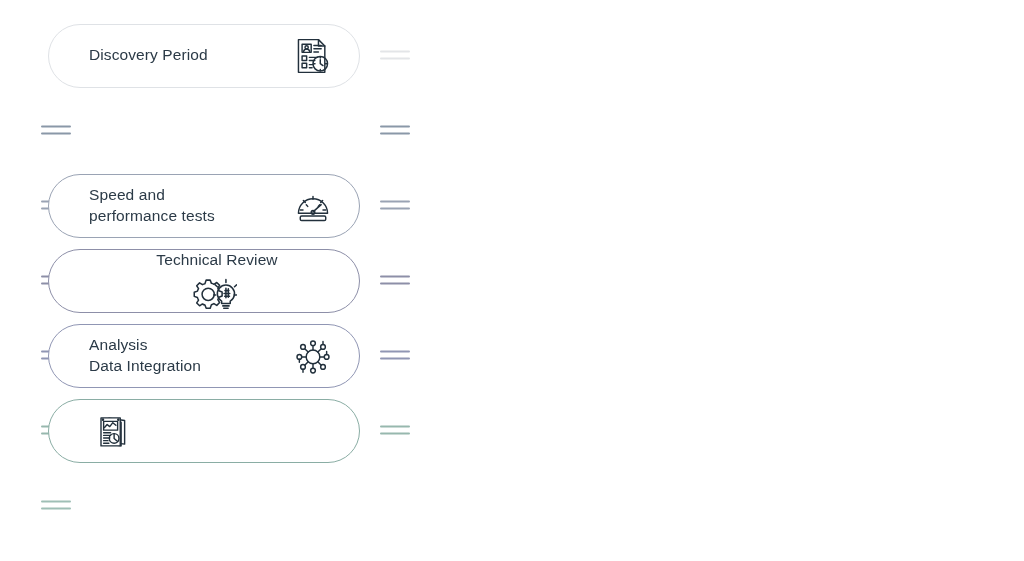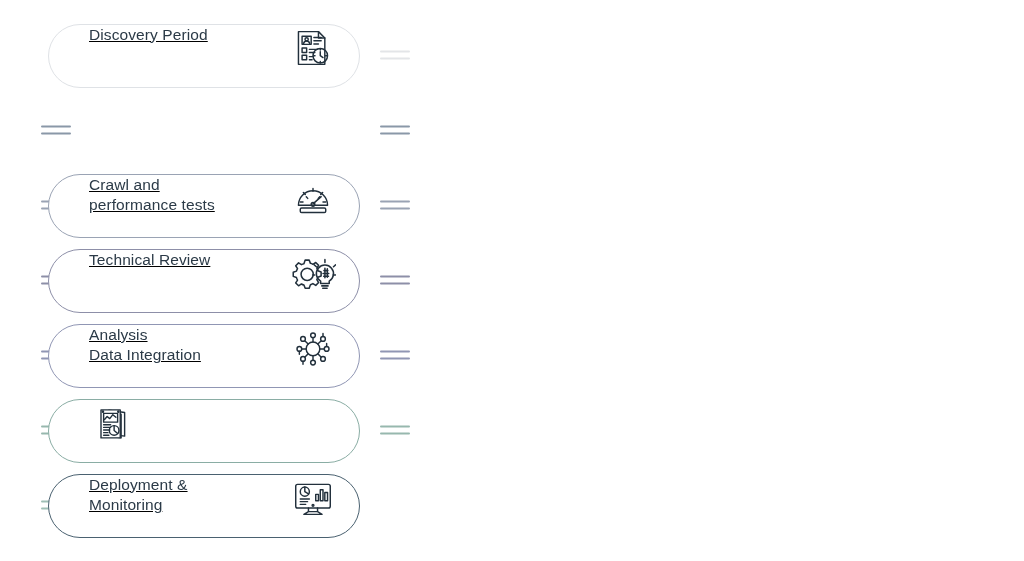--- a/index.html
+++ b/index.html
@@ -47,23 +47,23 @@
   .conn i + i { margin-top: 5px; }
 
   .pill {
     position: relative;
     width: 312px;
     height: 64px;
     border-radius: 34px;
     border: 1.6px solid #c9cdd4;
     background: #fff;
     display: flex;
+    align-items: center;
     padding: 0 14px 0 40px;
     z-index: 2;
-    text-decoration: underline;
   }
   .pill .label {
     flex: 1 1 auto;
     font-size: 15.5px;
     line-height: 1.35;
     color: #2b3a47;
     letter-spacing: 0.1px;
     white-space: pre-line;
   }
   .pill .ico {
@@ -116,21 +116,21 @@
           <i></i>
           <i></i>
         </span>
       </div>
       <div class="step-row">
         <span class="conn left" style="color: rgb(154, 163, 180);">
           <i></i>
           <i></i>
         </span>
         <div class="pill" style="border-color: rgb(154, 163, 180);">
-          <div class="label">Crawl and
+          <div class="label">Speed and
 performance tests</div>
           <div class="ico">
             <svg width="44" height="40" viewBox="0 0 48 44" fill="none" stroke="#22303c" stroke-width="1.6" stroke-linecap="round" stroke-linejoin="round">
               <path d="M8 30a16 16 0 0 1 32 0z" fill="none"></path>
               <path d="M24 28.5l9-8"></path>
               <circle cx="24" cy="29" r="2"></circle>
               <path d="M24 11.5v3M13.4 15.9l2.1 2.1M34.6 15.9l-2.1 2.1M10 26.5h3M35 26.5h3"></path>
               <path d="M16.6 20.6l1.6 1.8M31.4 20.6l-1.6 1.8"></path>
               <rect x="10" y="33" width="28" height="5" rx="1.5"></rect>
             </svg>
@@ -139,21 +139,21 @@
         <span class="conn right" style="color: rgb(154, 163, 180);">
           <i></i>
           <i></i>
         </span>
       </div>
       <div class="step-row">
         <span class="conn left" style="color: rgb(141, 143, 168);">
           <i></i>
           <i></i>
         </span>
-        <div class="pill" style="border-color: rgb(141, 143, 168);">
+        <div class="pill" style="border-color: rgb(141, 143, 168); flex-direction: column;">
           <div class="label">Technical Review</div>
           <div class="ico">
             <svg width="46" height="42" viewBox="0 0 48 44" fill="none" stroke="#22303c" stroke-width="1.6" stroke-linecap="round" stroke-linejoin="round">
               <path d="M20 8.5l1.3 3.4a11 11 0 0 1 2.6 1l3-1.9 3 3-1.9 3a11 11 0 0 1 1.1 2.6l3.4 1.3v4.2l-3.4 1.3a11 11 0 0 1-1.1 2.6l1.9 3-3 3-3-1.9a11 11 0 0 1-2.6 1.1L20 38h-4.2l-1.3-3.4a11 11 0 0 1-2.6-1.1l-3 1.9-3-3 1.9-3a11 11 0 0 1-1.1-2.6L3.3 25.5v-4.2l3.4-1.3a11 11 0 0 1 1.1-2.6l-1.9-3 3-3 3 1.9a11 11 0 0 1 2.6-1L15.8 8.5z"></path>
               <circle cx="17.9" cy="23.4" r="6.4"></circle>
               <path d="M32 30.5a9 9 0 1 1 9 0v2.5h-9z"></path>
               <path d="M33.2 35.5h6.6M34.2 38h4.6"></path>
               <path d="M34.5 22.5h6M35.5 19.5h4M35.2 25.5h5"></path>
               <path d="M36.5 17v10M39 17.5v9"></path>
               <path d="M36.5 11v-3M45.5 15.5l2.2-2M27.5 15.5l-2.2-2M45 24h2.6M25.8 24h-2.2"></path>
@@ -218,32 +218,15 @@
         <span class="conn right" style="color: rgb(151, 184, 174);">
           <i></i>
           <i></i>
         </span>
       </div>
       <div class="step-row">
         <span class="conn left" style="color: rgb(159, 191, 182);">
           <i></i>
           <i></i>
         </span>
-        <div class="pill" style="border-color: rgb(74, 97, 112);">
-          <div class="label">Deployment &amp;
-Monitoring</div>
-          <div class="ico">
-            <svg width="44" height="40" viewBox="0 0 48 44" fill="none" stroke="#22303c" stroke-width="1.6" stroke-linecap="round" stroke-linejoin="round">
-              <rect x="5" y="7" width="38" height="26" rx="2"></rect>
-              <path d="M19 33v4M29 33v4M14 40h20l-5-3H19z"></path>
-              <circle cx="24" cy="30" r="1"></circle>
-              <circle cx="15" cy="15" r="5"></circle>
-              <path d="M15 15V10M15 15l4 2.5"></path>
-              <path d="M10 23h10M10 26h8M10 29h6"></path>
-              <rect x="27" y="18" width="3" height="7"></rect>
-              <rect x="32" y="13" width="3" height="12"></rect>
-              <rect x="37" y="16" width="3" height="9"></rect>
-            </svg>
-          </div>
-        </div>
       </div>
     </div>
 </div>
 
 </body></html>

